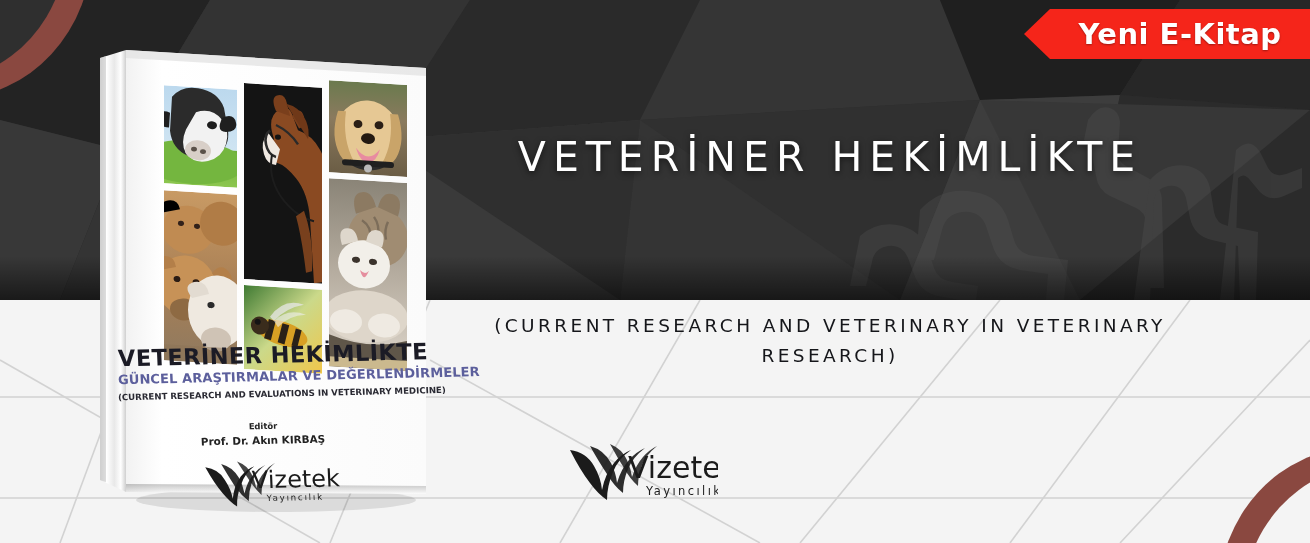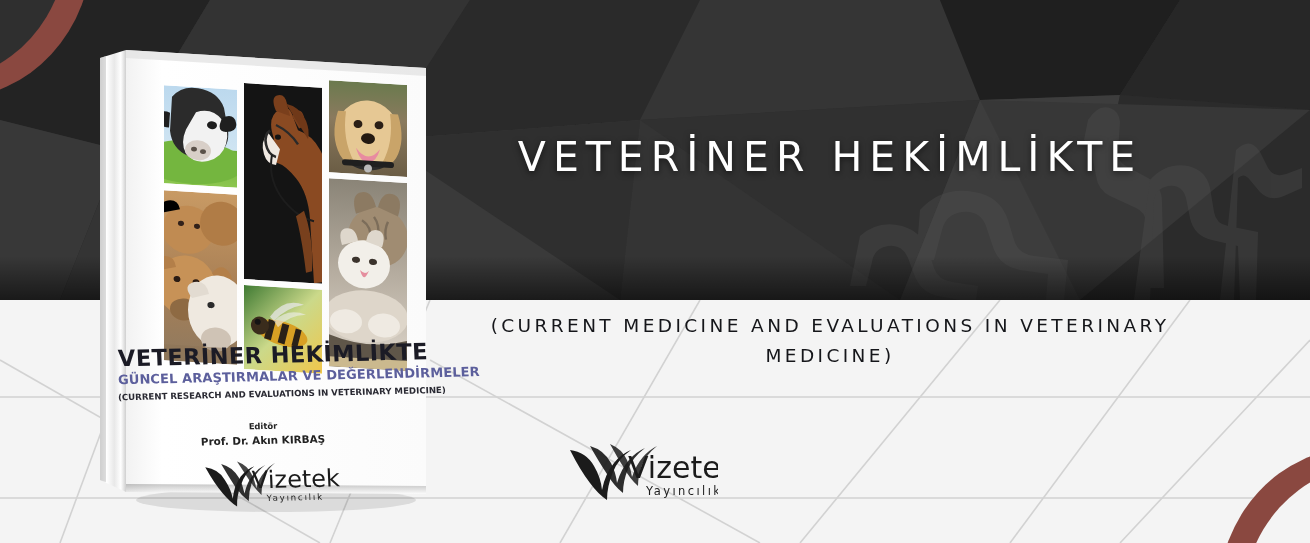--- a/index.html
+++ b/index.html
@@ -166,28 +166,35 @@
         <ellipse cx="-60" cy="-62" rx="128" ry="142" fill="#2f2f2f"></ellipse>
       </g>
       <g clip-path="url(#cBot)">
         <ellipse cx="1356" cy="598" rx="138" ry="150" fill="#8a4840"></ellipse>
         <path d="M1370 736 a200 210 0 0 1 60 -330" stroke="#ffffff" stroke-width="7" fill="none"></path>
         <ellipse cx="1370" cy="608" rx="128" ry="142" fill="#f4f4f4"></ellipse>
       </g>
     </svg>
   </div>
 
+  <div class="badge">
+    <svg class="shape" viewBox="0 0 286 50" preserveAspectRatio="none">
+      <polygon points="0,25 26,0 286,0 286,50 26,50" fill="#f5251a"></polygon>
+      <polygon points="26,50 286,50 286,56 30,56" fill="#b51510" opacity=".55"></polygon>
+    </svg>
+    <span class="label">Yeni E-Kitap</span>
+  </div>
 
   <div class="headline">
     <span class="l">VETERİNER HEKİMLİKTE</span>
   </div>
 
   <div class="subline">
-    <span class="l">(CURRENT MEDICINE AND EVALUATIONS IN VETERINARY</span><br>
-    <span class="l">MEDICINE)</span>
+    <span class="l">(CURRENT RESEARCH AND VETERINARY IN VETERINARY</span><br>
+    <span class="l">RESEARCH)</span>
   </div>
 
   <div class="vz">
     <svg viewBox="0 0 150 56">
       <g fill="#1b1b1b">
         <path d="M2 6 q16 2 24 16 q7 12 8 24 q3 -16 12 -27 q7 -9 17 -13 q-13 9 -18 22 q-6 14 -6 28 q-9 -6 -17 -17 Q12 26 2 6 z"></path>
         <path d="M22 2 q14 4 21 17 q5 10 6 20 q4 -14 12 -23 q7 -8 16 -12 q-12 9 -17 21 q-5 12 -5 24 q-9 -7 -16 -19 Q31 18 22 2 z" opacity=".92"></path>
         <path d="M42 0 q12 5 17 16 q4 9 5 17 q4 -12 11 -20 q6 -7 14 -11 q-11 9 -15 19 q-4 11 -4 21 q-8 -7 -14 -18 Q49 13 42 0 z" opacity=".85"></path>
       </g>
       <text x="60" y="34" font-family="'DejaVu Sans','Liberation Sans',sans-serif" font-size="30" fill="#1b1b1b">Vizetek</text>

